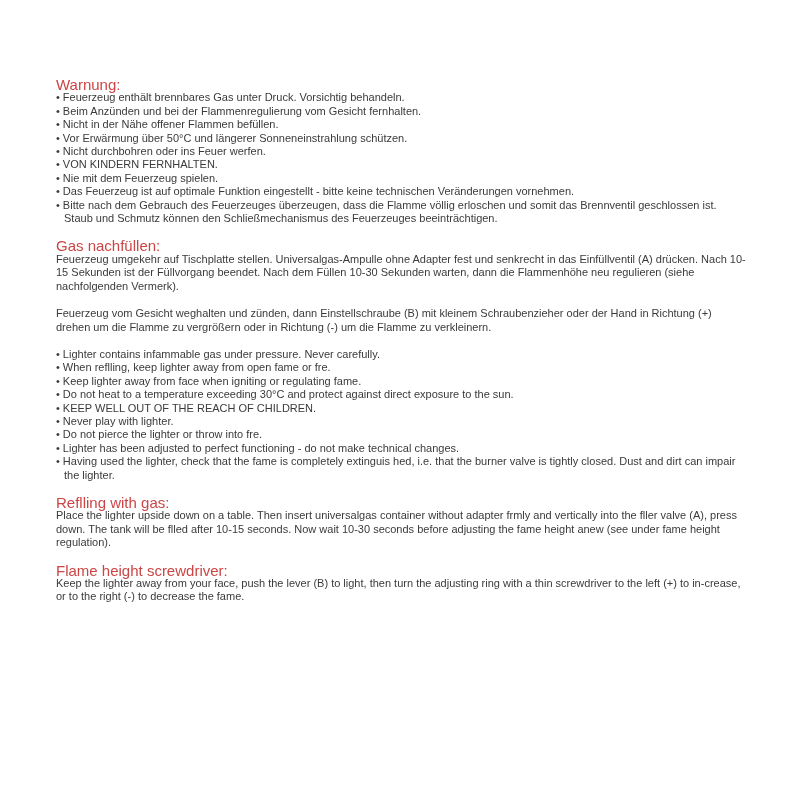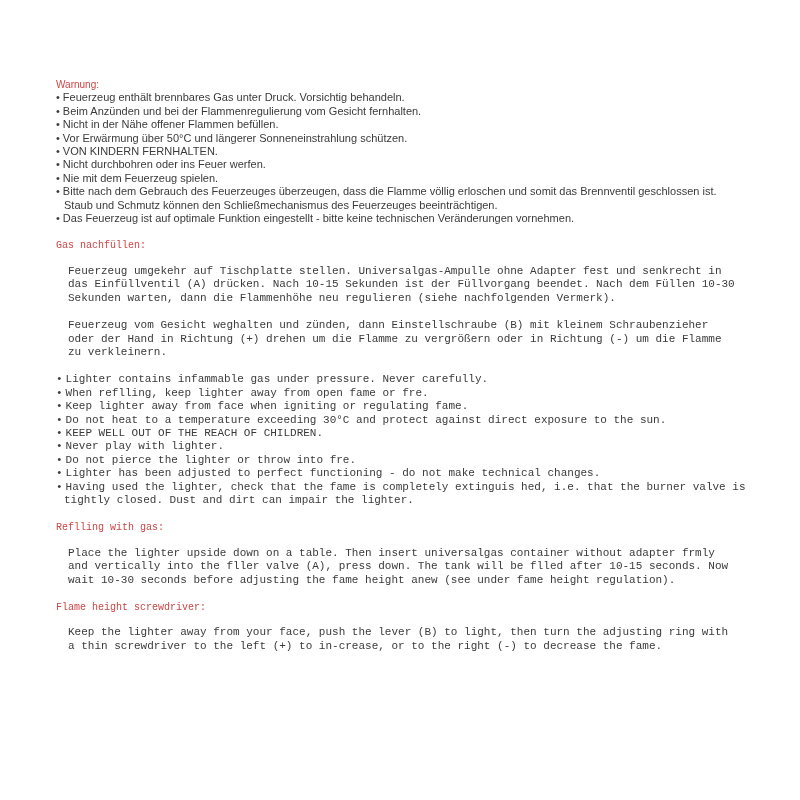--- a/index.html
+++ b/index.html
@@ -22,50 +22,50 @@
   .sheet {
     position: absolute;
     top: 78px;
     left: 56px;
     width: 692px;
     color: var(--body);
     font-size: 11px;
     line-height: 13.4px;
   }
   section { margin: 0; }
-  section + section { margin-top: 14px; font-family: Liberation Mono, monospace; }
+  section + section { margin-top: 14px; }
   .sec-heading {
     color: var(--heading);
-    font-size: 10px;
+    font-size: 15px;
     font-weight: 400;
     margin: 0;
     line-height: 13.4px;
   }
   .li {
     padding-left: 8px;
     text-indent: -8px;
   }
   .b { margin-right: 3px; }
-  p.body-par { margin: 12px; }
+  p.body-par { margin: 0; }
 </style>
 </head>
 <body>
 
 <main class="sheet">
     <section>
       <h2 class="sec-heading">Warnung:</h2>
       <div class="li"><span class="b">•</span><span>Feuerzeug enthält brennbares Gas unter Druck. Vorsichtig behandeln.</span></div>
       <div class="li"><span class="b">•</span><span>Beim Anzünden und bei der Flammenregulierung vom Gesicht fernhalten.</span></div>
       <div class="li"><span class="b">•</span><span>Nicht in der Nähe offener Flammen befüllen.</span></div>
       <div class="li"><span class="b">•</span><span>Vor Erwärmung über 50°C und längerer Sonneneinstrahlung schützen.</span></div>
+      <div class="li"><span class="b">•</span><span>Nicht durchbohren oder ins Feuer werfen.</span></div>
       <div class="li"><span class="b">•</span><span>VON KINDERN FERNHALTEN.</span></div>
-      <div class="li"><span class="b">•</span><span>Nicht durchbohren oder ins Feuer werfen.</span></div>
       <div class="li"><span class="b">•</span><span>Nie mit dem Feuerzeug spielen.</span></div>
+      <div class="li"><span class="b">•</span><span>Das Feuerzeug ist auf optimale Funktion eingestellt - bitte keine technischen Veränderungen vornehmen.</span></div>
       <div class="li"><span class="b">•</span><span>Bitte nach dem Gebrauch des Feuerzeuges überzeugen, dass die Flamme völlig erloschen und somit das Brennventil geschlossen ist. Staub und Schmutz können den Schließmechanismus des Feuerzeuges beeinträchtigen.</span></div>
-      <div class="li"><span class="b">•</span><span>Das Feuerzeug ist auf optimale Funktion eingestellt - bitte keine technischen Veränderungen vornehmen.</span></div>
     </section>
     <section>
       <h2 class="sec-heading">Gas nachfüllen:</h2>
       <p class="body-par">Feuerzeug umgekehr auf Tischplatte stellen. Universalgas-Ampulle ohne Adapter fest und senkrecht in das Einfüllventil (A) drücken. Nach 10-15 Sekunden ist der Füllvorgang beendet. Nach dem Füllen 10-30 Sekunden warten, dann die Flammenhöhe neu regulieren (siehe nachfolgenden Vermerk).</p>
     </section>
     <section>
       <p class="body-par">Feuerzeug vom Gesicht weghalten und zünden, dann Einstellschraube (B) mit kleinem Schraubenzieher oder der Hand in Richtung (+) drehen um die Flamme zu vergrößern oder in Richtung (-) um die Flamme zu verkleinern.</p>
     </section>
     <section>
       <div class="li"><span class="b">•</span><span>Lighter contains infammable gas under pressure. Never carefully.</span></div>

